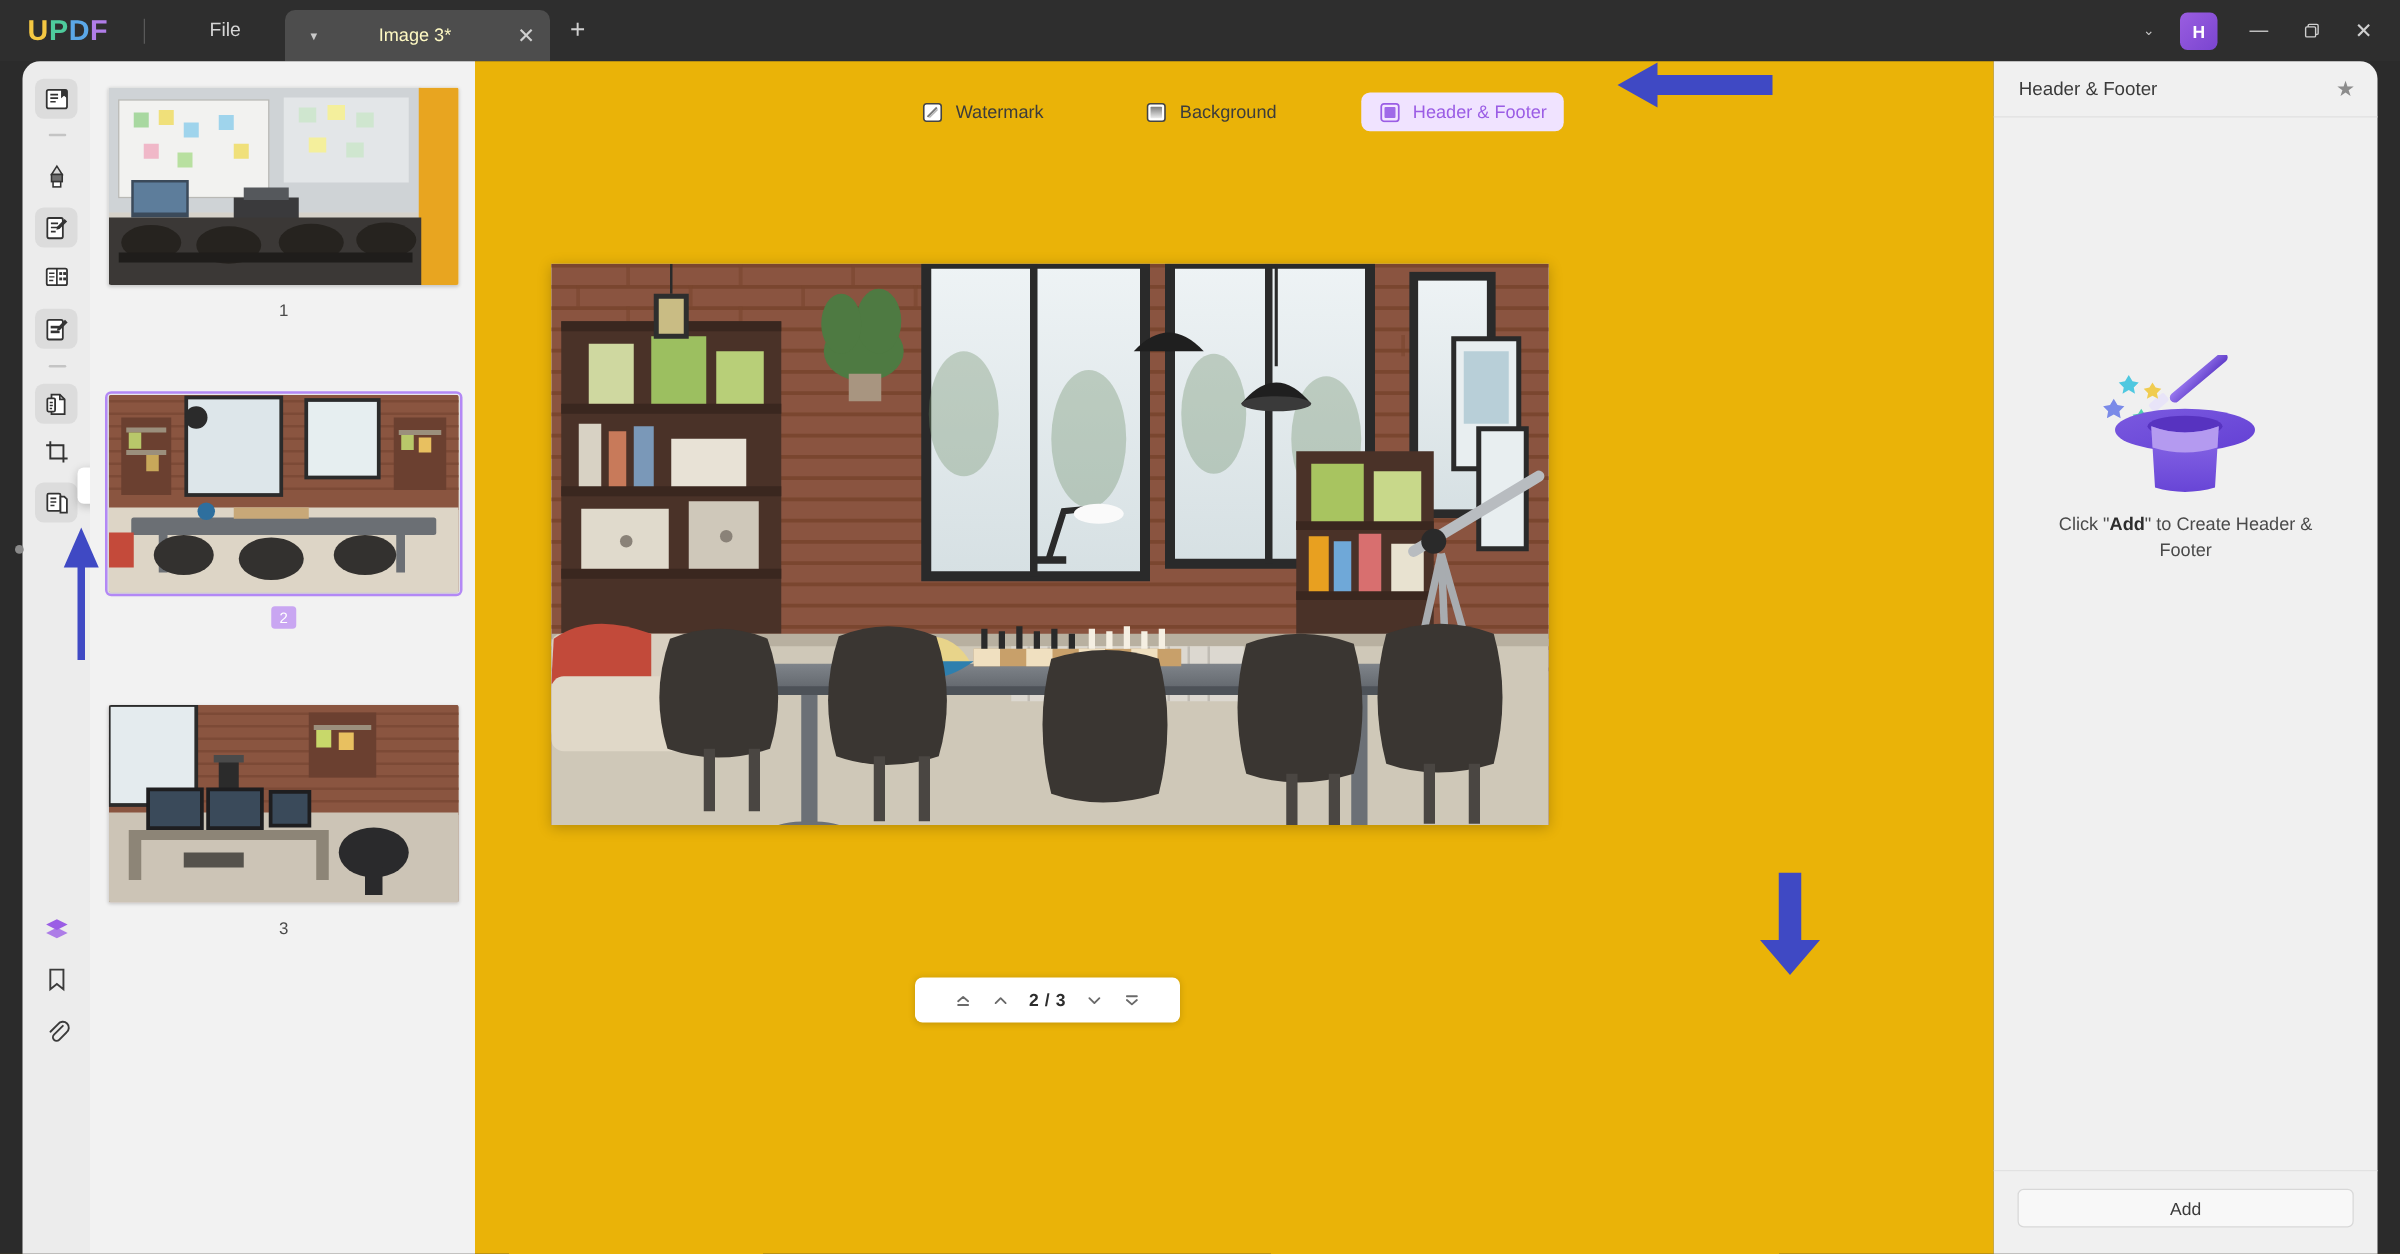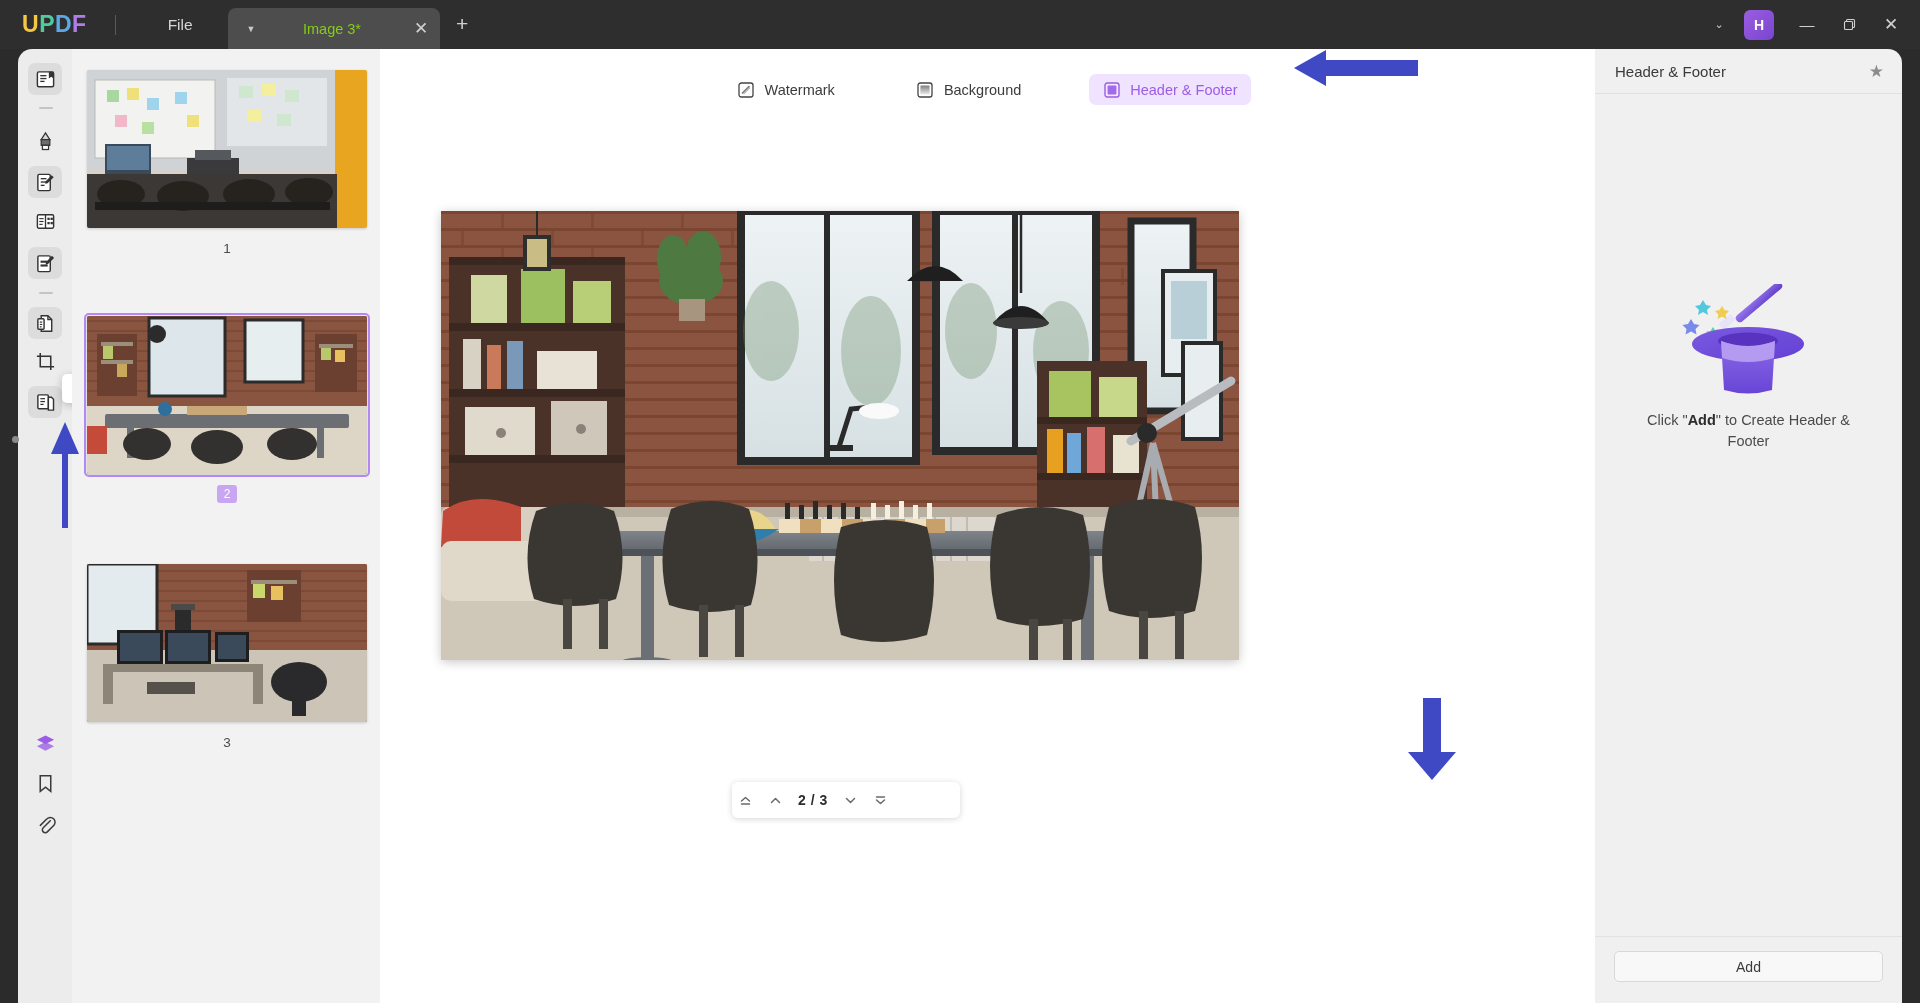--- a/index.html
+++ b/index.html
@@ -40,21 +40,21 @@
     width: 212px; height: 41px;
     background: #4d4d4d;
     border-radius: 8px 8px 0 0;
     display: flex; align-items: center;
   }
   .tab-caret {
     width: 22px; margin-left: 12px; color: #c9c9c9; font-size: 9px;
     text-align: center;
   }
   .tab-title {
-    flex: 1; text-align: center; color: #84cc16; font-size: 14.5px;
+    flex: 1; text-align: center; color: #fef9c3; font-size: 14.5px;
     margin-left: -6px;
   }
   .tab-close {
     width: 26px; text-align: center; color: #cfcfcf; font-size: 17px;
     margin-right: 6px;
   }
   .tab-new {
     position: absolute; left: 456px; top: 14px;
     color: #cfcfcf; font-size: 21px; line-height: 20px;
   }
@@ -134,21 +134,21 @@
   .thumb-num.active {
     background: #c9a6f2; color: #fff; width: 20px; height: 18px;
     line-height: 18px; border-radius: 3px; margin: 11px auto 0;
     font-size: 12px;
   }
 
   
   .center {
     position: absolute; left: 380px; top: 49px;
     width: 1215px; height: 954px;
-    background: #ffffff;
+    background: #eab308;
   }
   .toolbar {
     position: absolute; top: 25px; left: 0; width: 1215px;
     display: flex; justify-content: center; align-items: center;
     gap: 54px;
   }
   .tool-btn {
     display: flex; align-items: center; gap: 10px;
     padding: 7px 14px; border-radius: 7px;
     font-size: 14.5px; color: #3c3c3c;
@@ -162,24 +162,24 @@
   .page-img {
     position: absolute; left: 61px; top: 162px;
     width: 798px; height: 449px;
     box-shadow: 0 2px 10px rgba(0,0,0,0.22);
     overflow: hidden;
     background: #c9b9a6;
   }
 
   .pagenav {
     position: absolute; left: 352px; top: 733px;
-    width: 228px; height: 36px;
+    width: 212px; height: 36px;
     background: #ffffff; border-radius: 6px;
     box-shadow: 0 1px 6px rgba(0,0,0,0.17);
-    display: flex; align-items: center; 
+    display: flex; align-items: center; justify-content: center;
     gap: 4px;
   }
   .nav-ico {
     width: 26px; height: 26px; color: #6a6a6a; font-size: 14px;
     display: flex; align-items: center; justify-content: center;
   }
   .pagenum {
     font-size: 14px; color: #2d2d2d; padding: 0 6px; font-weight: 600;
     letter-spacing: 0.5px;
   }

